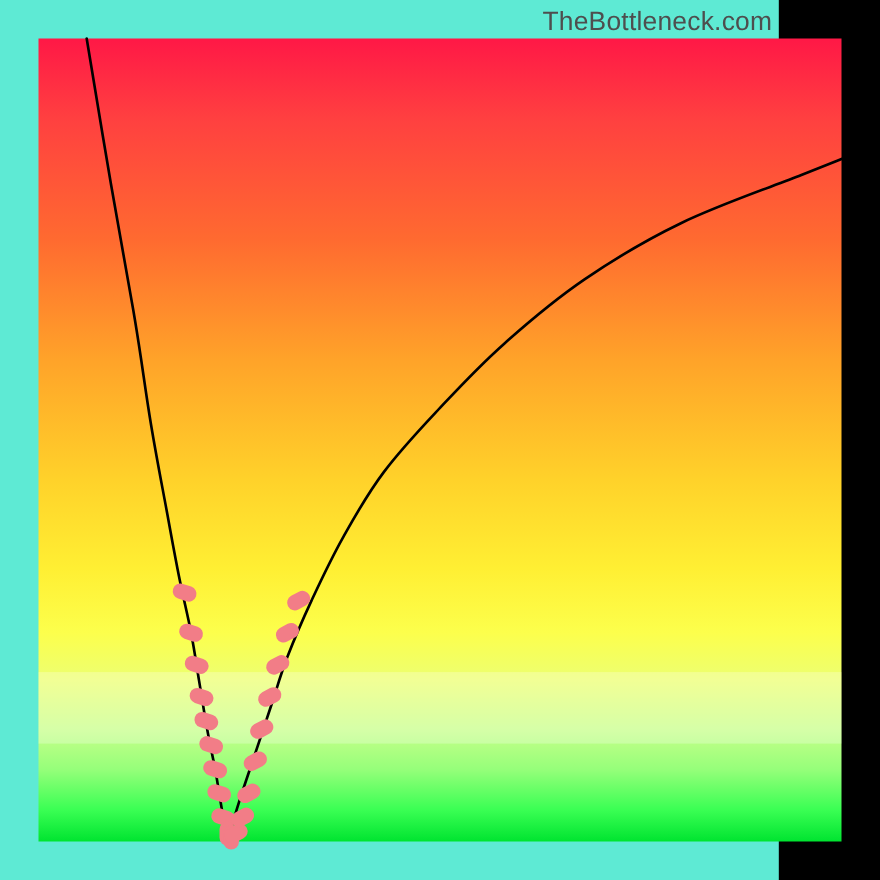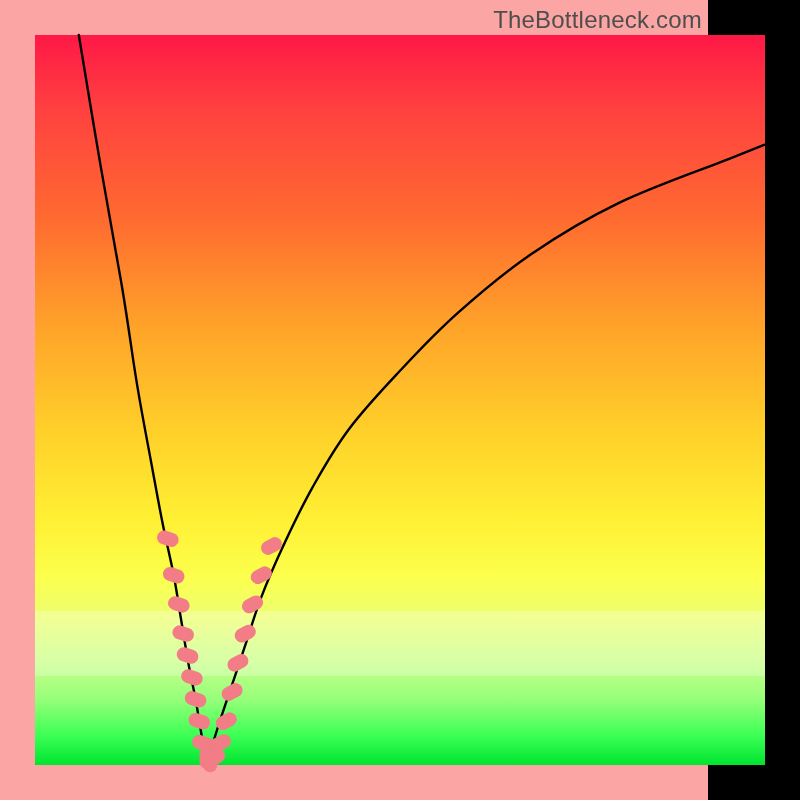--- a/index.html
+++ b/index.html
@@ -10,21 +10,21 @@
     overflow: hidden;
     background: #000;
     font-family: Arial, Helvetica, sans-serif;
   }
   .frame {
     position: absolute;
     left: 0;
     top: 0;
     width: 708px;
     height: 800px;
-    background: #fca5a5;
+    background: #5eead4;
   }
   .plot-area {
     position: absolute;
     left: 35px;
     top: 35px;
     width: 730px;
     height: 730px;
     
     background: linear-gradient(
       to bottom,

